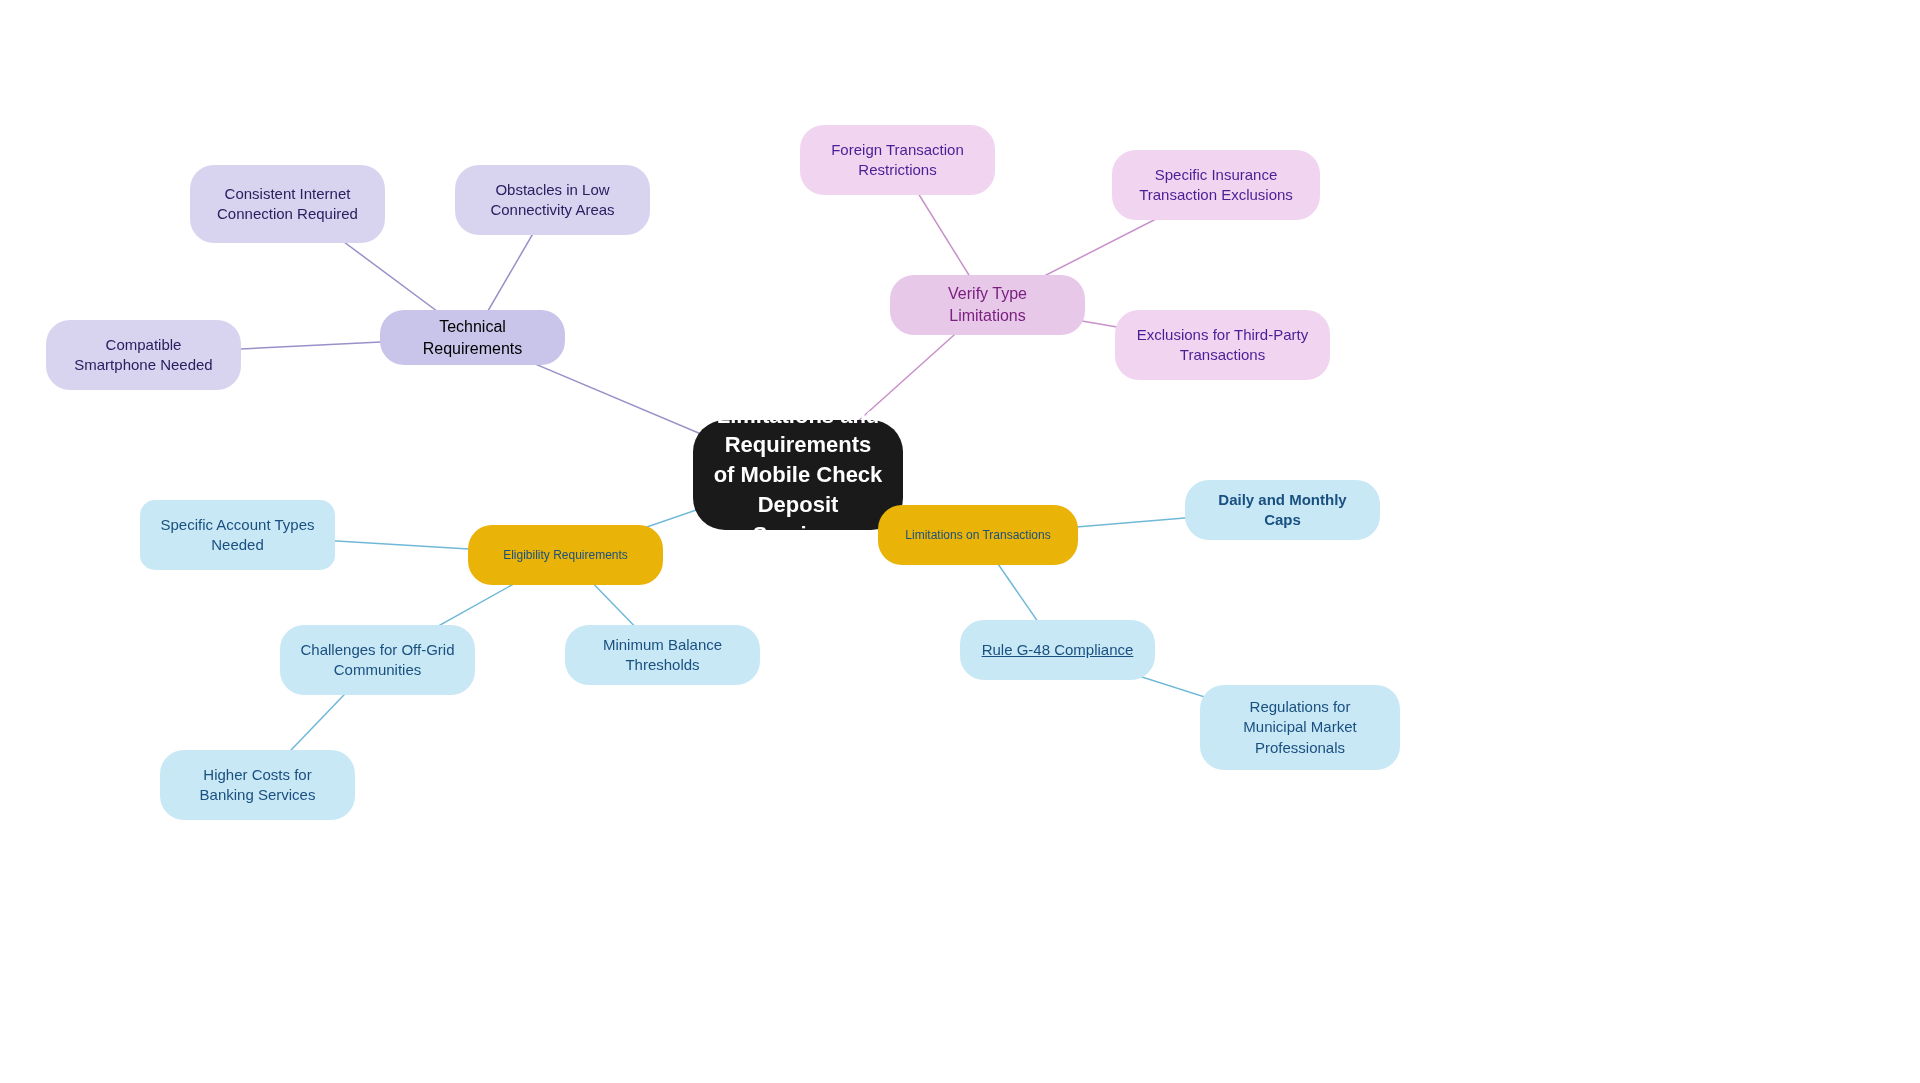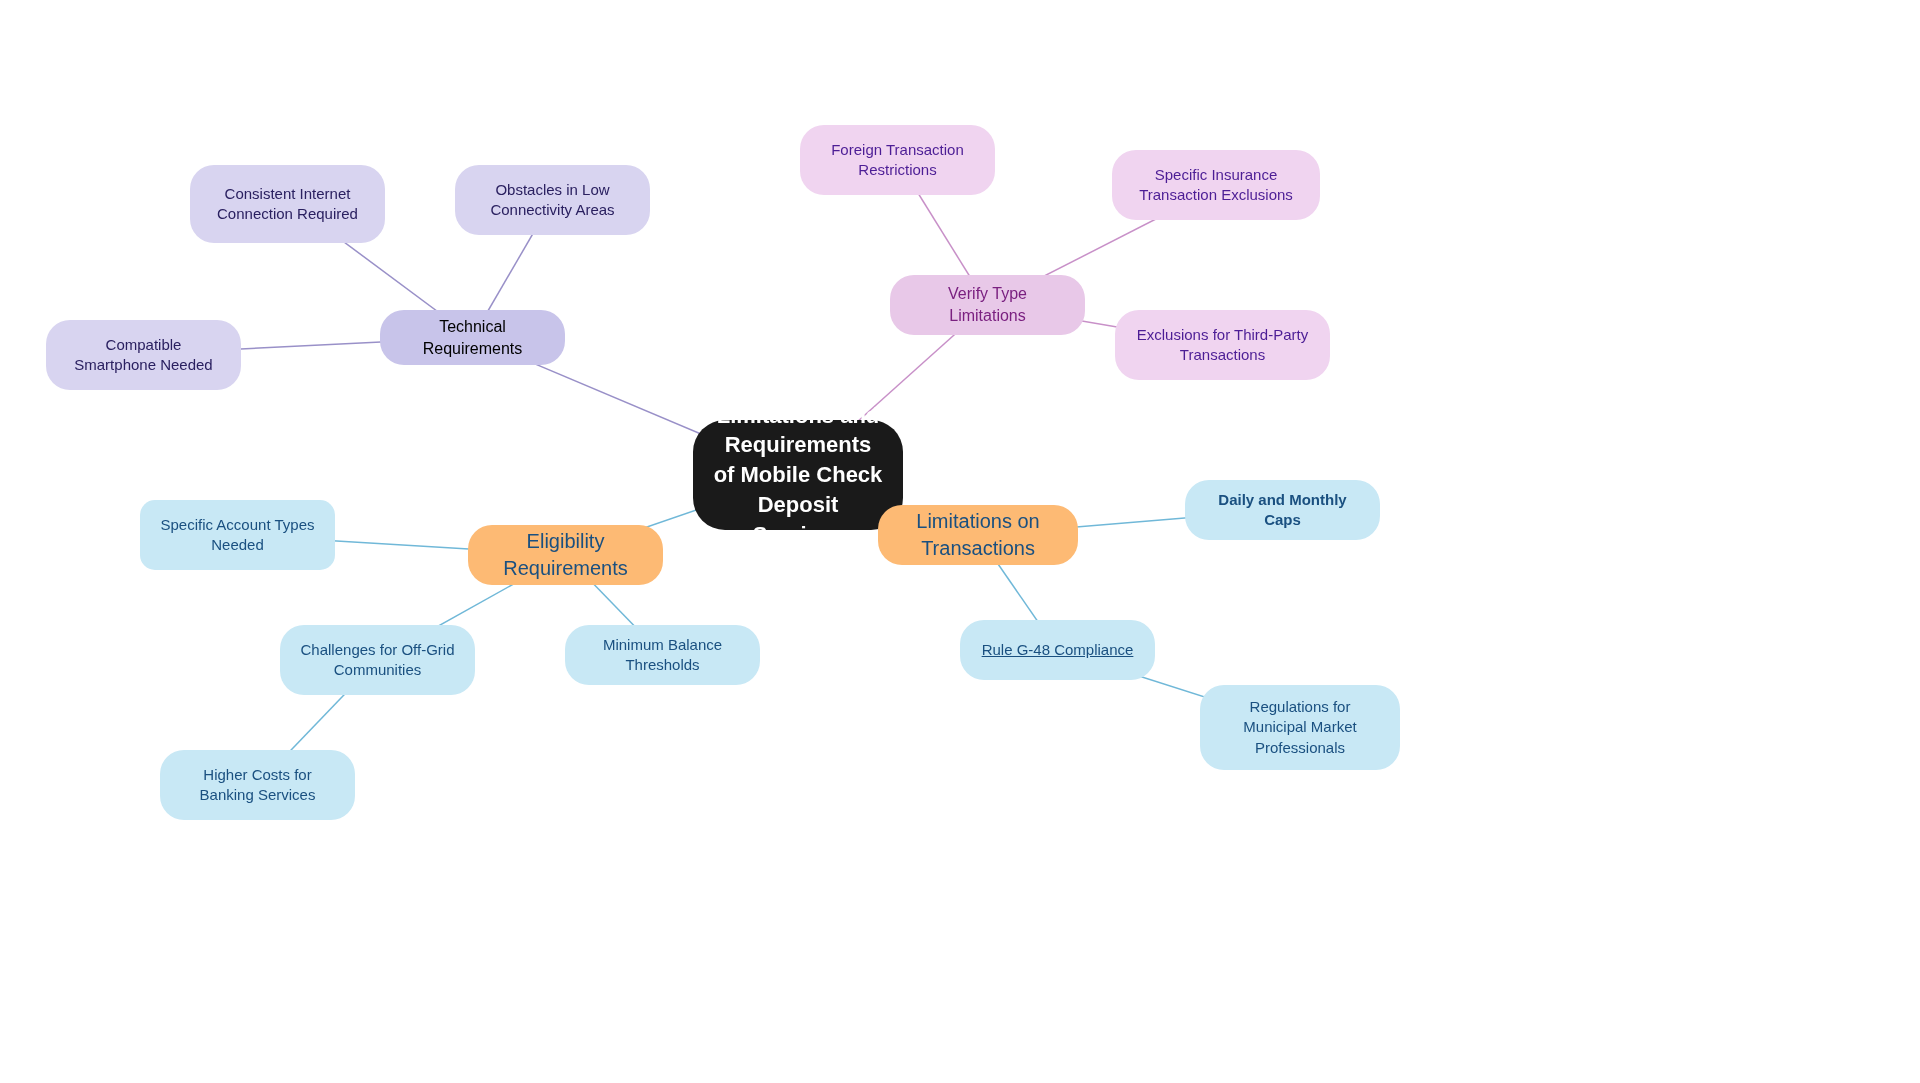--- a/index.html
+++ b/index.html
@@ -65,23 +65,23 @@
       font-size: 16px;
       font-weight: 500;
     }
     .node-pink-mid {
       background: #e8c8e8;
       color: #7a2080;
       font-size: 16px;
       font-weight: 500;
     }
     .node-blue-mid {
-      background: #fdba74;
+      background: #eab308;
       color: #1a5080;
-      font-size: 20px;
+      font-size: 12px;
       font-weight: 500;
     }
   </style>
 </head>
 <body>
 
 <div id="mindmap-container">
   <svg id="connections">
       <line x1="798" y1="475" x2="472.5" y2="337.5" stroke="#9990c8" stroke-width="1.5"></line>
       <line x1="472.5" y1="337.5" x2="287.5" y2="200" stroke="#9990c8" stroke-width="1.5"></line>

